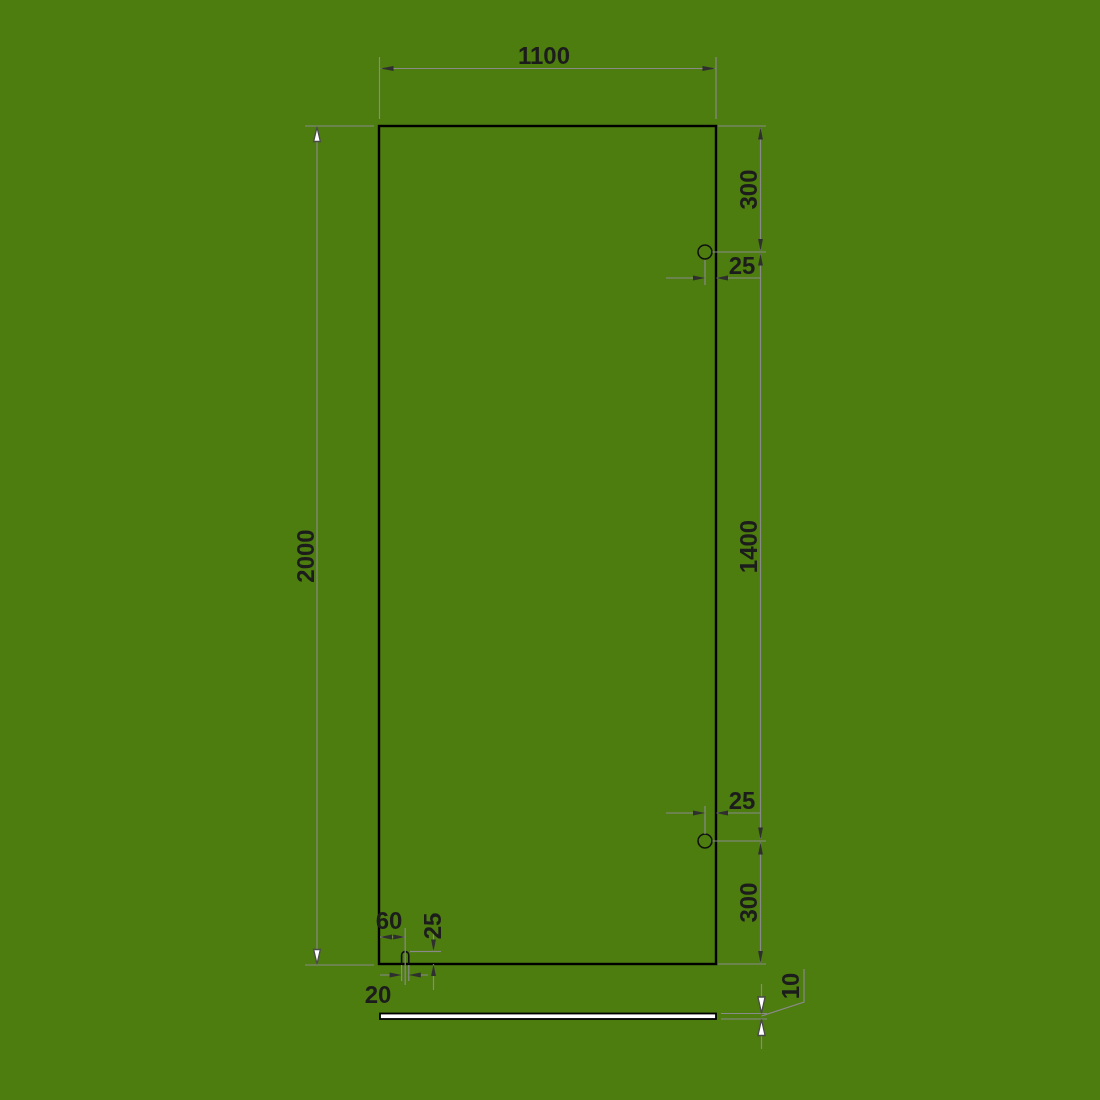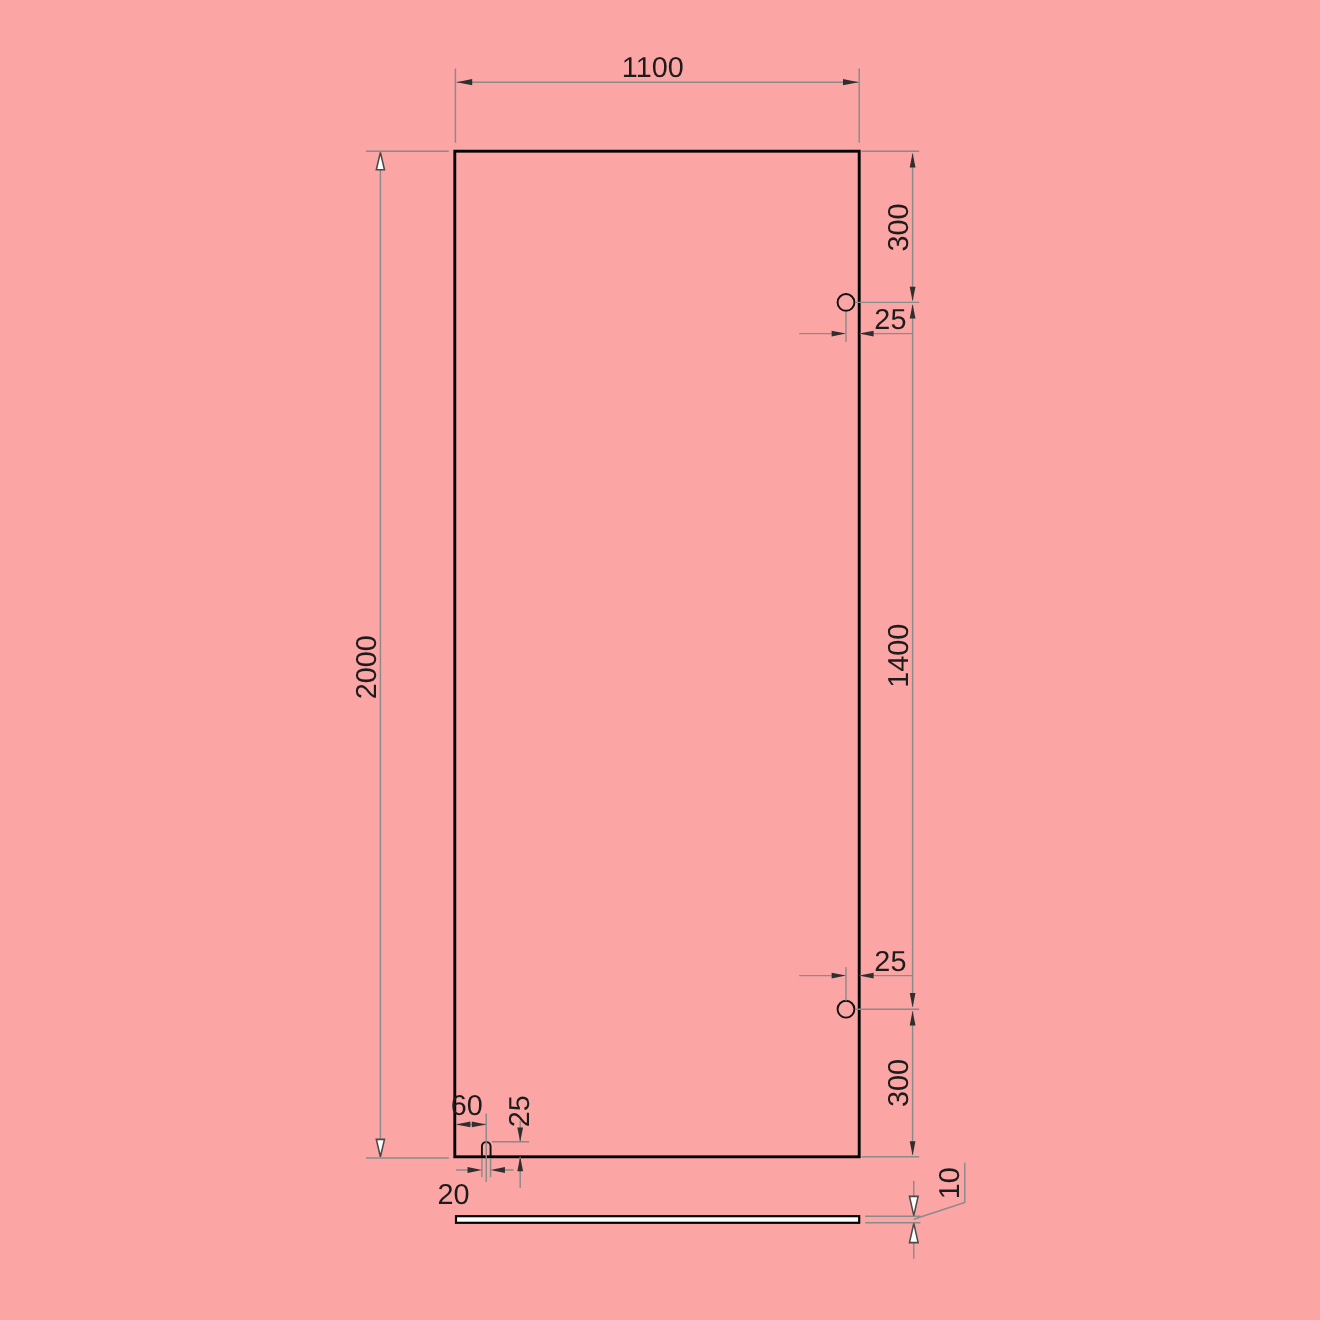--- a/index.html
+++ b/index.html
@@ -7,22 +7,23 @@
     padding: 0;
     background: #ffffff;
     width: 1100px;
     height: 1100px;
     font-family: "Liberation Sans", sans-serif;
   }
   .canvas {
     position: relative;
     width: 1100px;
     height: 1100px;
-    background: #fca5a5;
+    background: #4d7c0f;
     overflow: hidden;
+    font-weight: bold;
   }
   svg { display: block; }
   
   .outline {
     stroke: #000000;
     stroke-width: 2.4;
     fill: none;
   }
   .outline-thin {
     stroke: #111111;

